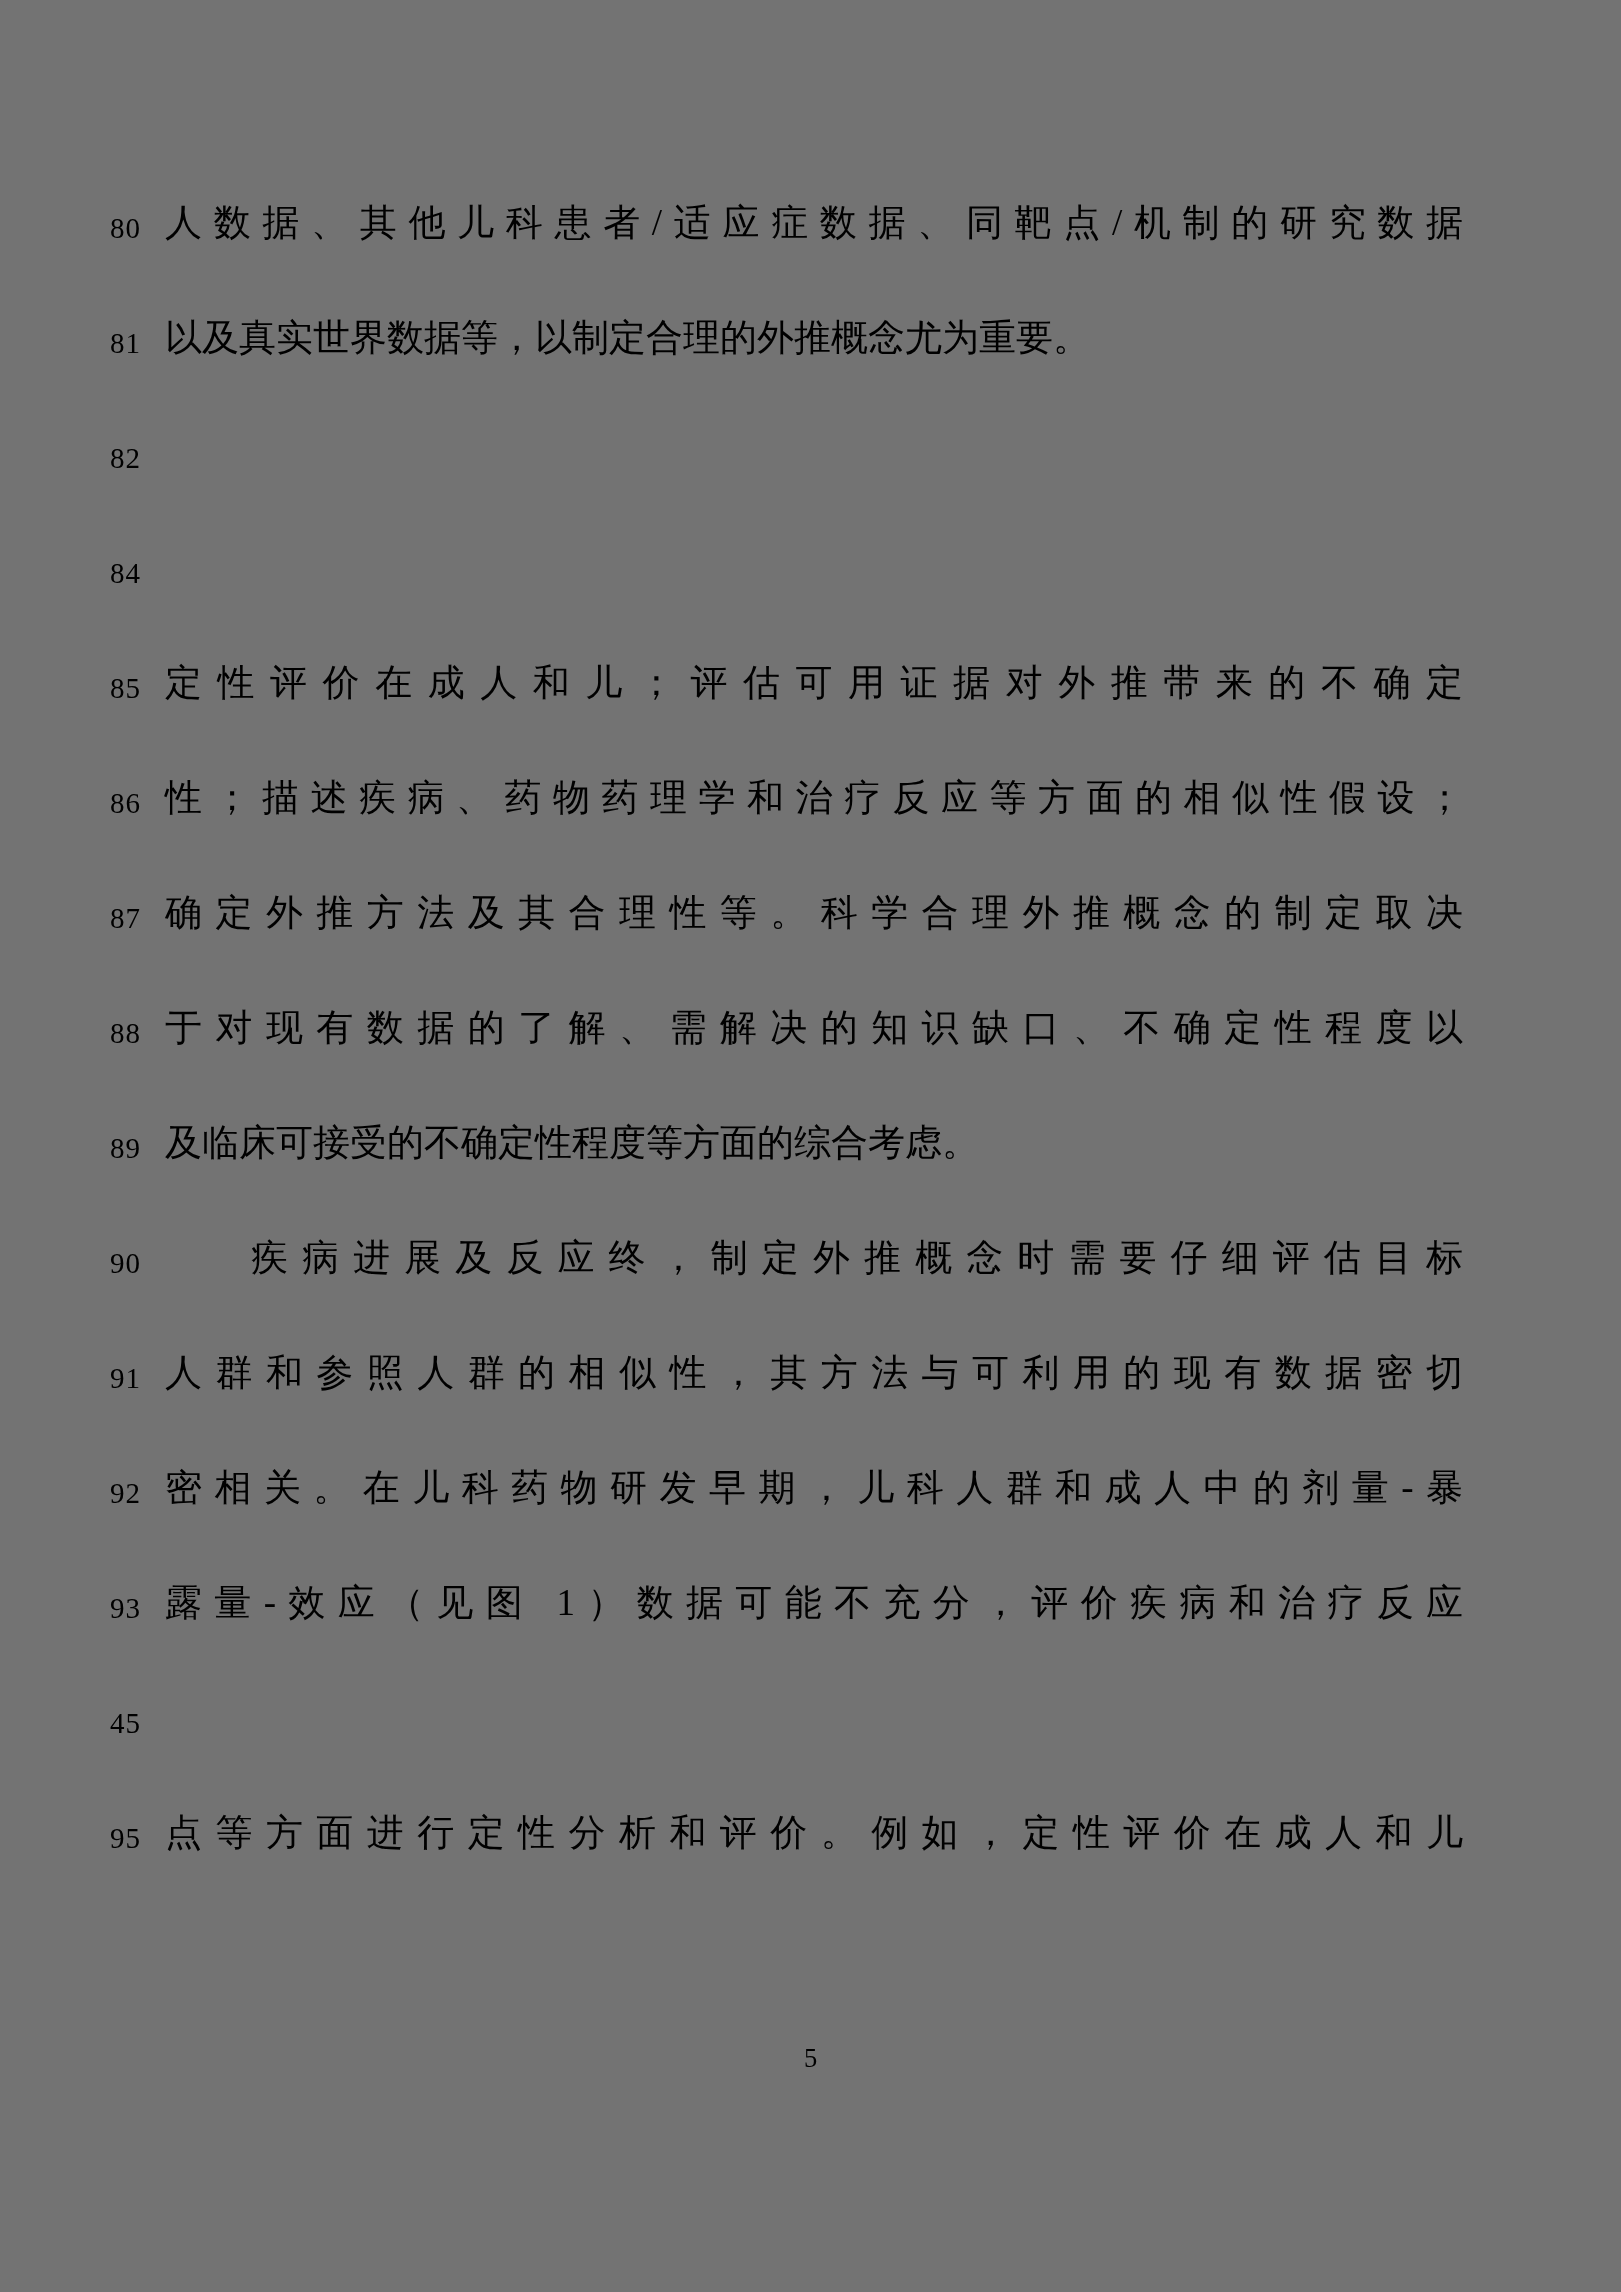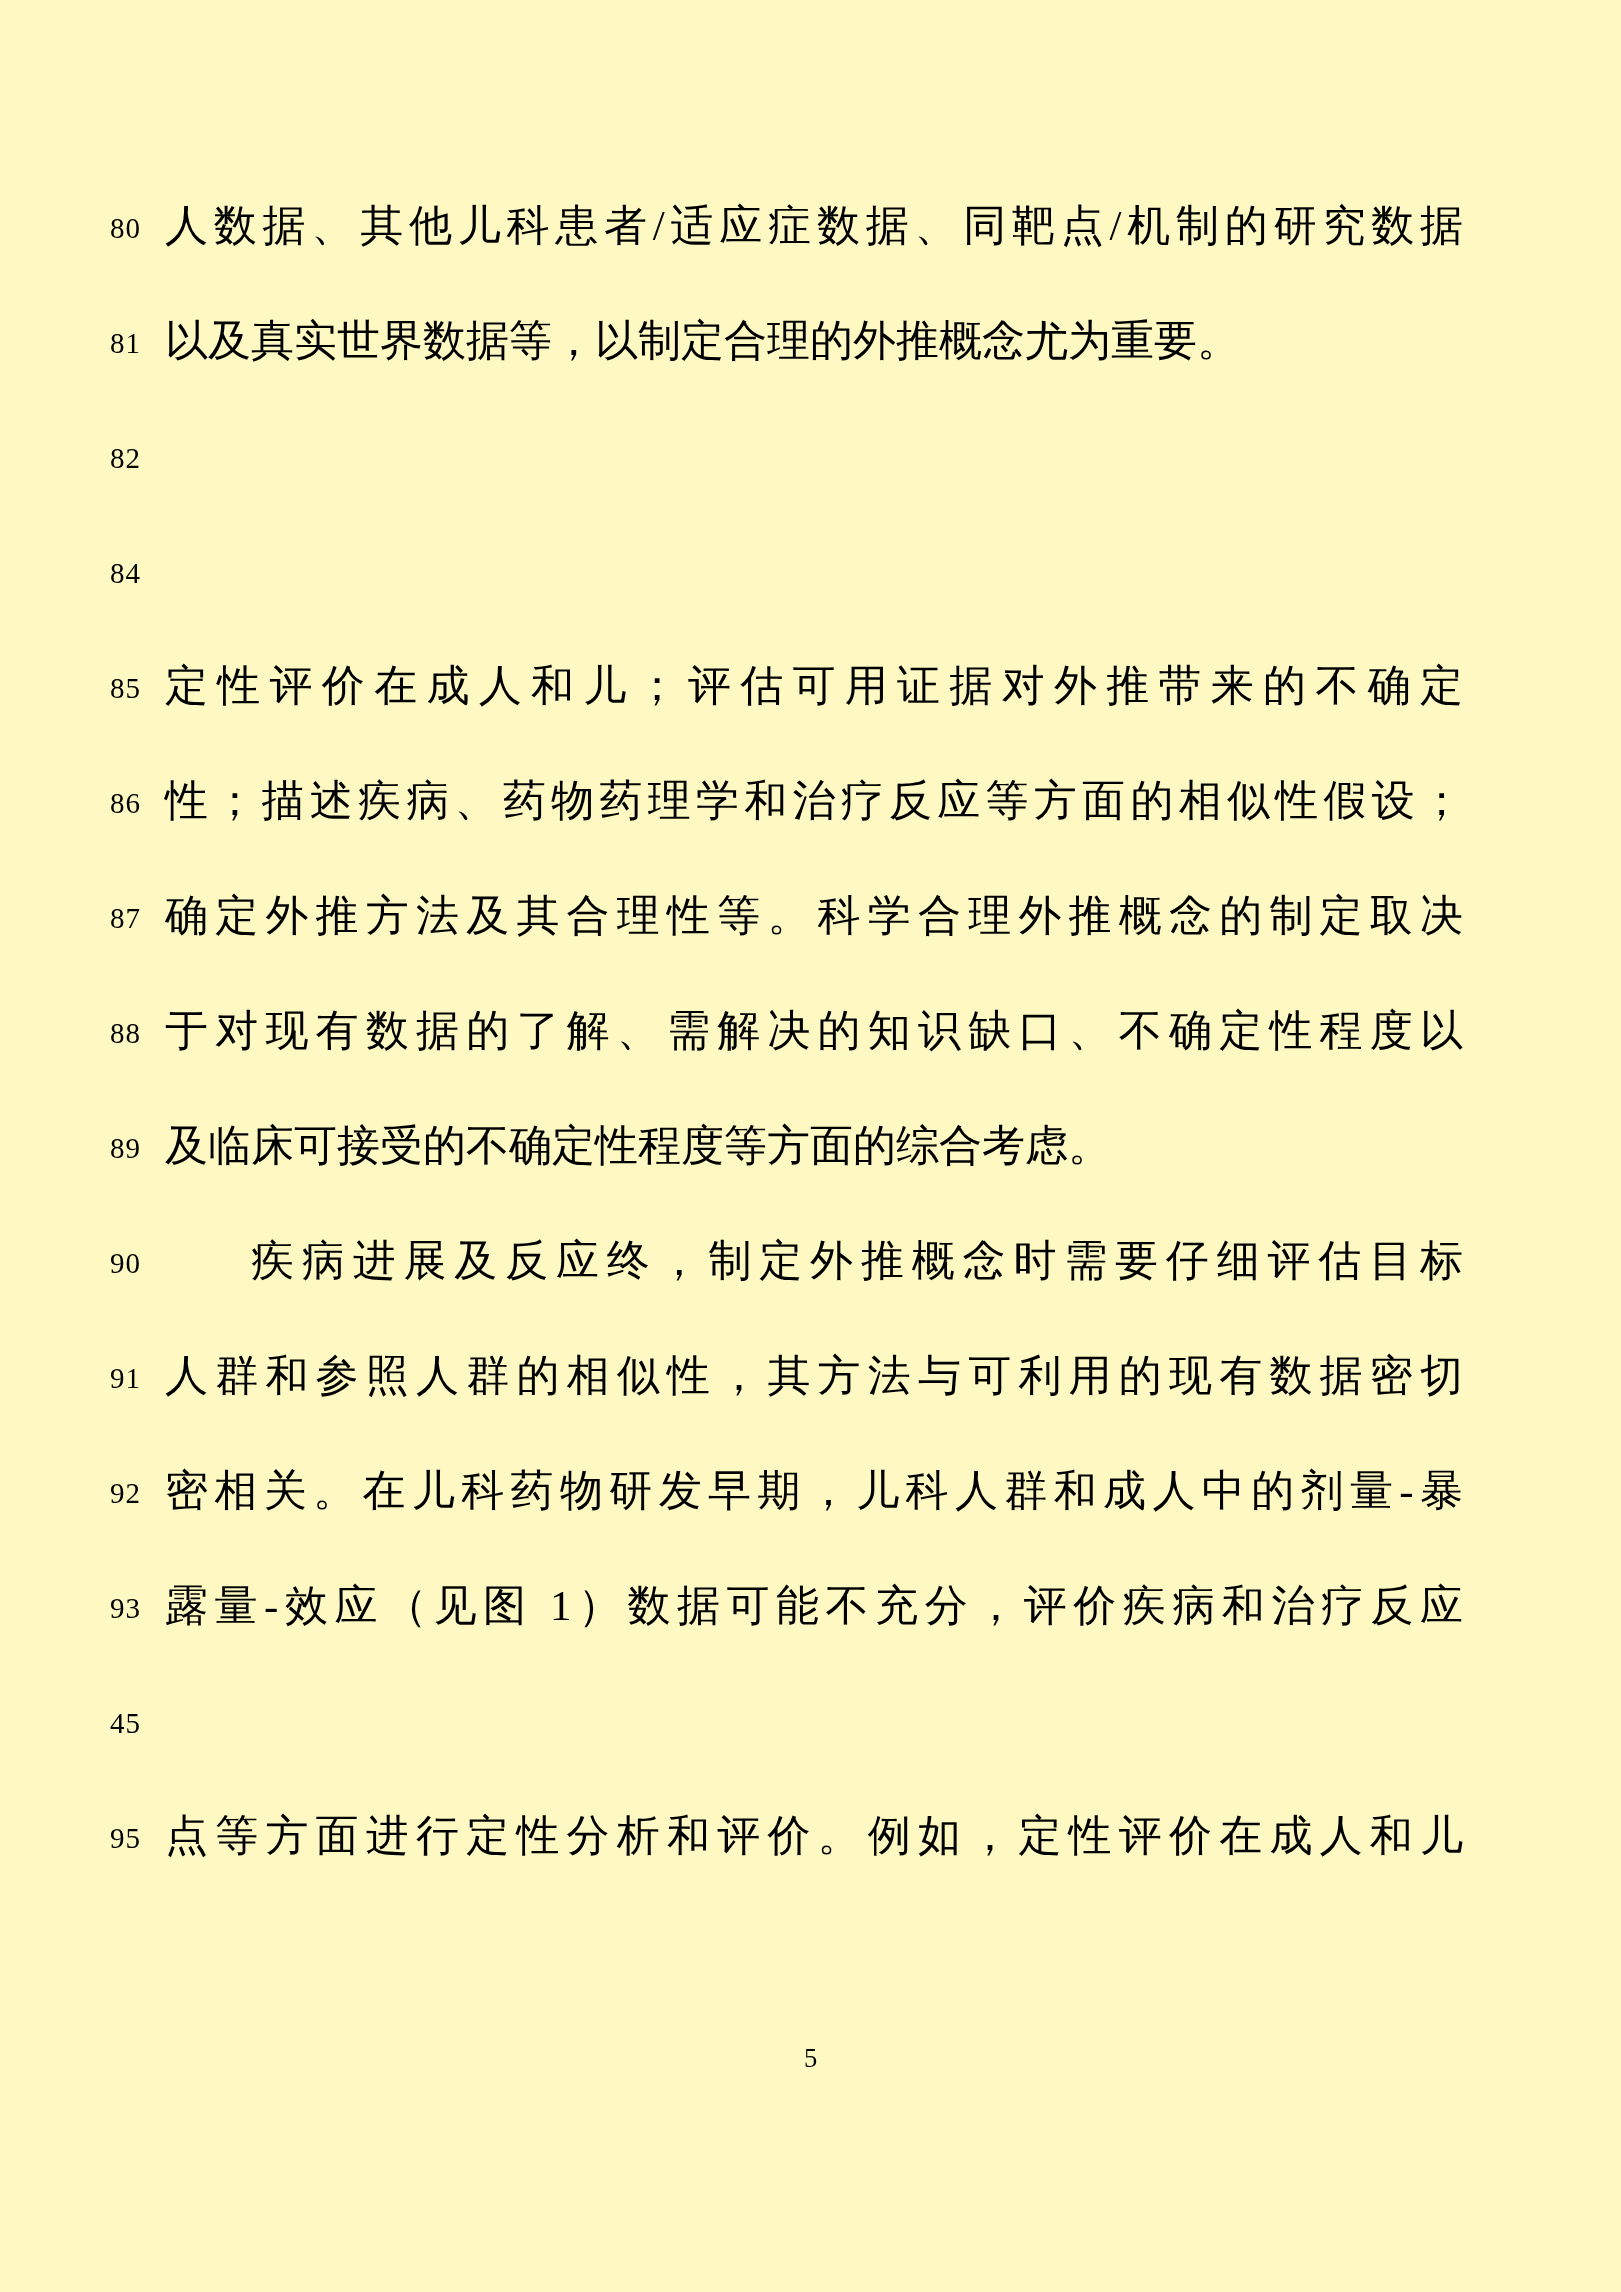--- a/index.html
+++ b/index.html
@@ -4,21 +4,21 @@
 <style>
   html, body {
     margin: 0;
     padding: 0;
     background: #ffffff;
   }
   .page {
     position: relative;
     width: 1621px;
     height: 2293px;
-    background: #fef9c3;
+    background: #737373;
     overflow: hidden;
     font-family: "Liberation Serif", "DejaVu Serif", serif;
     color: #000000;
   }
   .lines {
     position: absolute;
     top: 188px;
     left: 0;
     width: 1621px;
   }
@@ -34,21 +34,21 @@
     font-size: 29px;
     line-height: 1;
     text-align: left;
     flex: 0 0 auto;
     letter-spacing: 1px;
   }
   .line-text {
     flex: 0 0 auto;
     width: 1298px;
     padding-top: 13.7px;
-    font-size: 43px;
+    font-size: 37px;
     line-height: 1.12;
     font-weight: 500;
     text-align: justify;
     text-align-last: justify;
     text-justify: inter-character;
     white-space: nowrap;
     overflow: visible;
   }
   
   .line.para-end .line-text {

